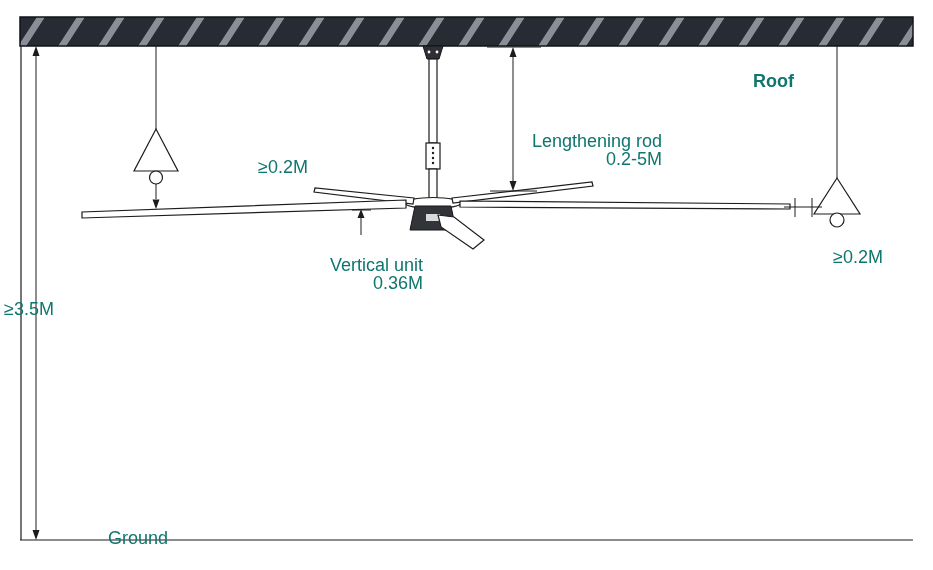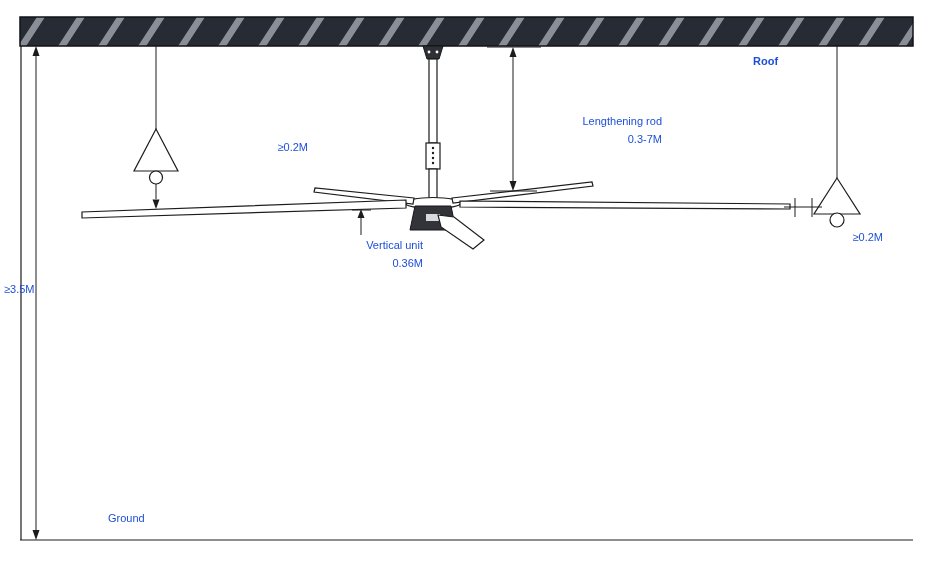--- a/index.html
+++ b/index.html
@@ -8,21 +8,21 @@
   .stage svg{position:absolute;left:0;top:0;}
   
   .ln{stroke:#1c1c1c;stroke-width:1.2;fill:none;}
   .thin{stroke:#1c1c1c;stroke-width:1;fill:none;}
   .fillw{fill:#ffffff;stroke:#1c1c1c;stroke-width:1.2;}
   .filld{fill:#32343a;stroke:#15171b;stroke-width:1;}
   .arrow{fill:#1c1c1c;stroke:none;}
   .dot{fill:#1c1c1c;stroke:none;}
   .dotw{fill:#ffffff;stroke:none;}
   
-  .lbl{position:absolute;font-size:11px;line-height:18px;white-space:nowrap;color:#1d4ed8;}
+  .lbl{position:absolute;font-size:18px;line-height:18px;white-space:nowrap;color:#0f766e;margin-top:20px;}
   .lbl.center{text-align:right;}
   .lbl .l1,.lbl .l2{display:block;}
   .bold{font-weight:600;}
 </style>
 </head>
 <body>
 
 <div class="stage">
 
   <svg width="933" height="570" viewBox="0 0 933 570">
@@ -112,21 +112,21 @@
   <div class="lbl" style="left:4px;top:280px;">≥3.5M</div>
 
   <div class="lbl" style="left:108px;top:509px;">Ground</div>
 
   <div class="lbl center" style="left:183px;top:138px;width:125px;">
     <span class="l2">≥0.2M</span>
   </div>
 
   <div class="lbl center" style="left:532px;top:112px;width:130px;">
     <span class="l1">Lengthening rod</span>
-    <span class="l2">0.3-7M</span>
+    <span class="l2">0.2-5M</span>
   </div>
 
   <div class="lbl center" style="left:308px;top:236px;width:115px;">
     <span class="l1">Vertical unit</span>
     <span class="l2">0.36M</span>
   </div>
 
   <div class="lbl center" style="left:733px;top:228px;width:150px;">
     <span class="l2">≥0.2M</span>
   </div>

